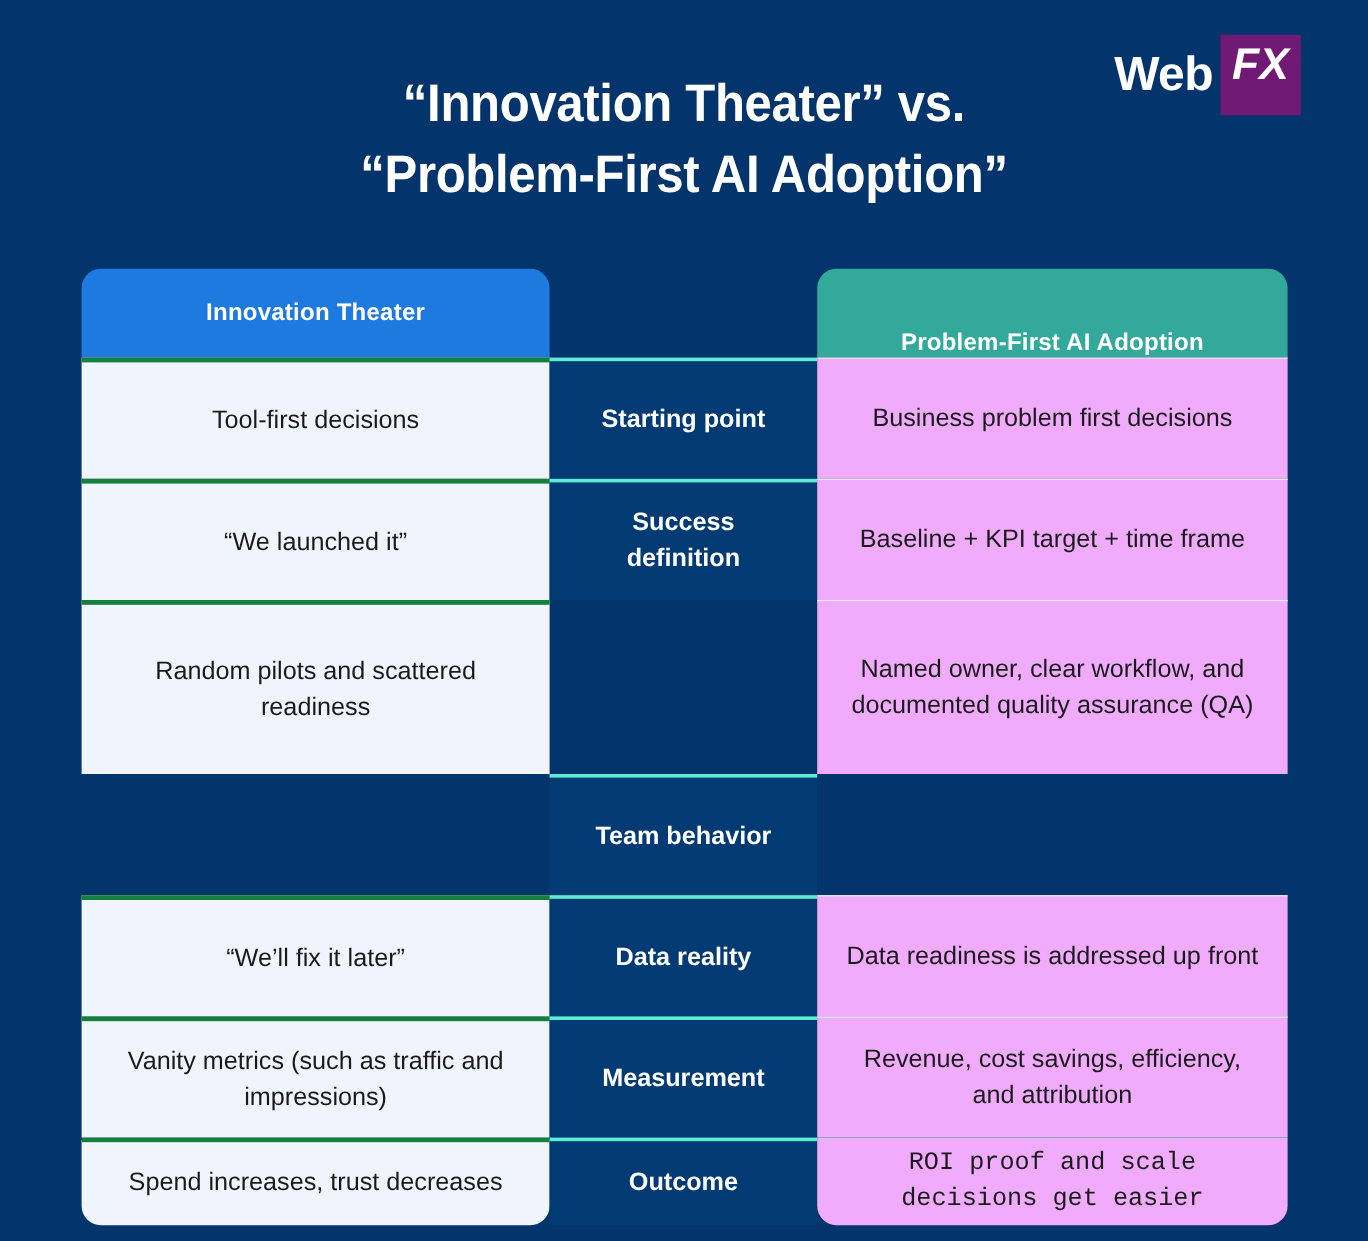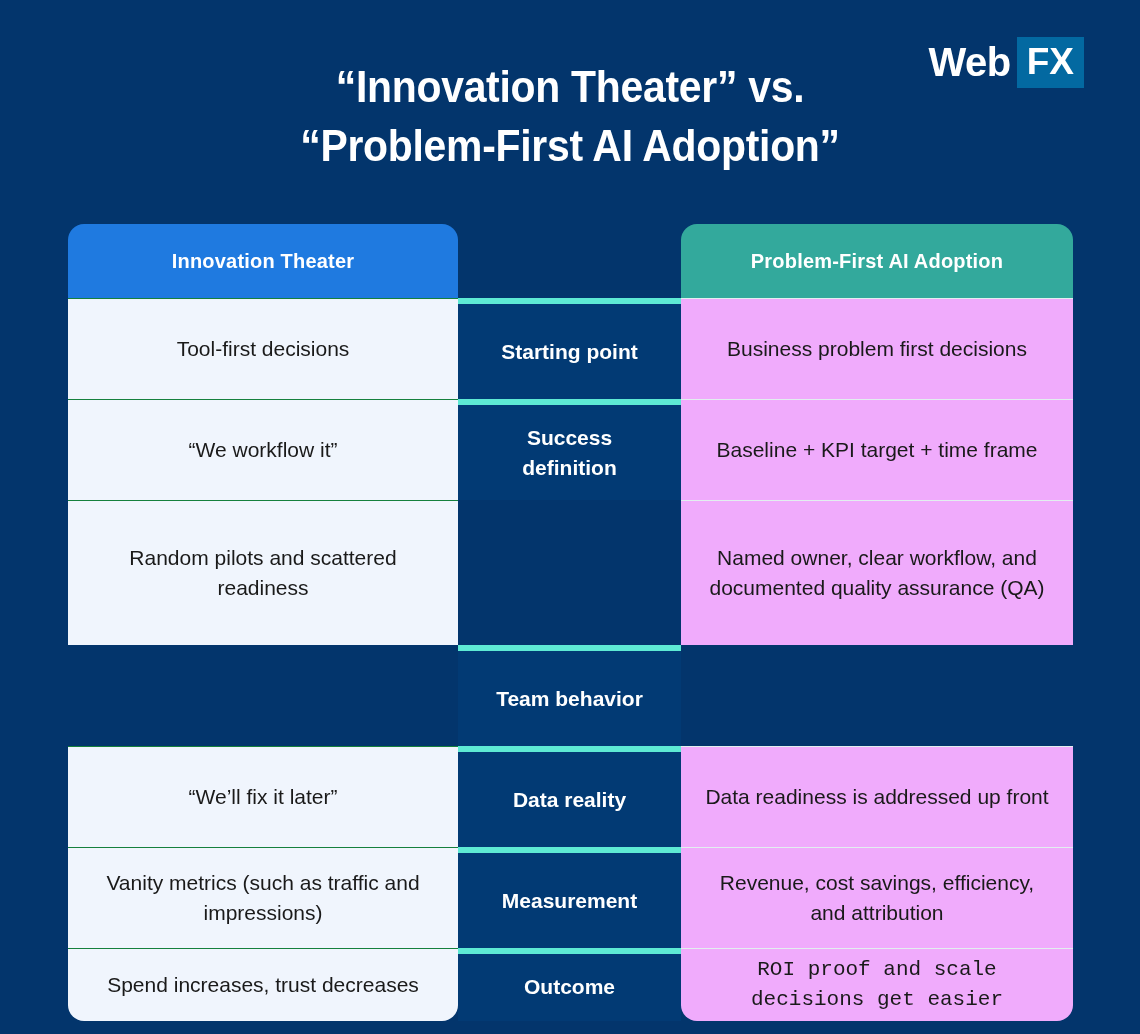--- a/index.html
+++ b/index.html
@@ -25,28 +25,29 @@
     height: 48px;
   }
   #logo .logo-web {
     color: #FFFFFF;
     font-size: 40px;
     font-weight: bold;
     letter-spacing: -0.5px;
     line-height: 1;
   }
   #logo .logo-fx {
-    background: #0369a1;
+    background: #701a75;
     color: #FFFFFF;
     font-size: 37px;
     font-weight: bold;
     line-height: 1;
-    padding: 6px 10px 8px 10px;
+    padding: 6px 10px 24px 10px;
     margin-left: 6px;
     letter-spacing: 0px;
+    font-style: italic;
   }
 
   
   #title {
     position: absolute;
     top: 58px;
     left: 0;
     width: 1140px;
     text-align: center;
     color: #FFFFFF;
@@ -85,20 +86,21 @@
     grid-column: 1;
     grid-row: 1;
     background: #1F7AE0;
     border-radius: 16px 16px 0 0;
   }
   .head-right {
     grid-column: 3;
     grid-row: 1;
     background: #33A99C;
     border-radius: 16px 16px 0 0;
+    align-items: flex-end;
   }
   .head-spacer {
     grid-column: 2;
     grid-row: 1;
     background: transparent;
   }
 
   .cell {
     display: flex;
     align-items: center;
@@ -106,34 +108,34 @@
     text-align: center;
     padding: 6px 22px;
     box-sizing: border-box;
     font-size: 21px;
     line-height: 1.42;
     color: #1A1A1A;
   }
   .cell-left {
     grid-column: 1;
     background: #F0F5FD;
-    border-top: 1px solid #15803d;
+    border-top: 4px solid #15803d;
   }
   .cell-right {
     grid-column: 3;
     background: #f0abfc;
     border-top: 1px solid #E2EFEF;
   }
   .cell-mid {
     grid-column: 2;
     background: #023A74;
     color: #FFFFFF;
     font-weight: bold;
     font-size: 21px;
-    border-top: 6px solid #5eead4;
+    border-top: 3px solid #5eead4;
   }
 
   
   .cell-left.last { border-radius: 0 0 16px 16px; }
   .cell-right.last { border-radius: 0 0 16px 16px; font-family: Liberation Mono, monospace; }
 </style>
 </head>
 <body>
 
 <div id="logo">
@@ -153,21 +155,21 @@
   </div>
   <div class="head-spacer"></div>
   <div class="col-head head-right">
     <span>Problem-First AI Adoption</span>
   </div>
 
   <div class="cell cell-left">Tool-first decisions</div>
   <div class="cell cell-mid">Starting point</div>
   <div class="cell cell-right">Business problem first decisions</div>
 
-  <div class="cell cell-left">“We workflow it”</div>
+  <div class="cell cell-left">“We launched it”</div>
   <div class="cell cell-mid">Success definition</div>
   <div class="cell cell-right">Baseline + KPI target + time frame</div>
 
   <div class="cell cell-left">Random pilots and scattered readiness</div>
   <div class="cell cell-right">Named owner, clear workflow, and documented quality assurance (QA)</div>
   <div class="cell cell-mid">Team behavior</div>
 
   <div class="cell cell-left">“We’ll fix it later”</div>
   <div class="cell cell-mid">Data reality</div>
   <div class="cell cell-right">Data readiness is addressed up front</div>

